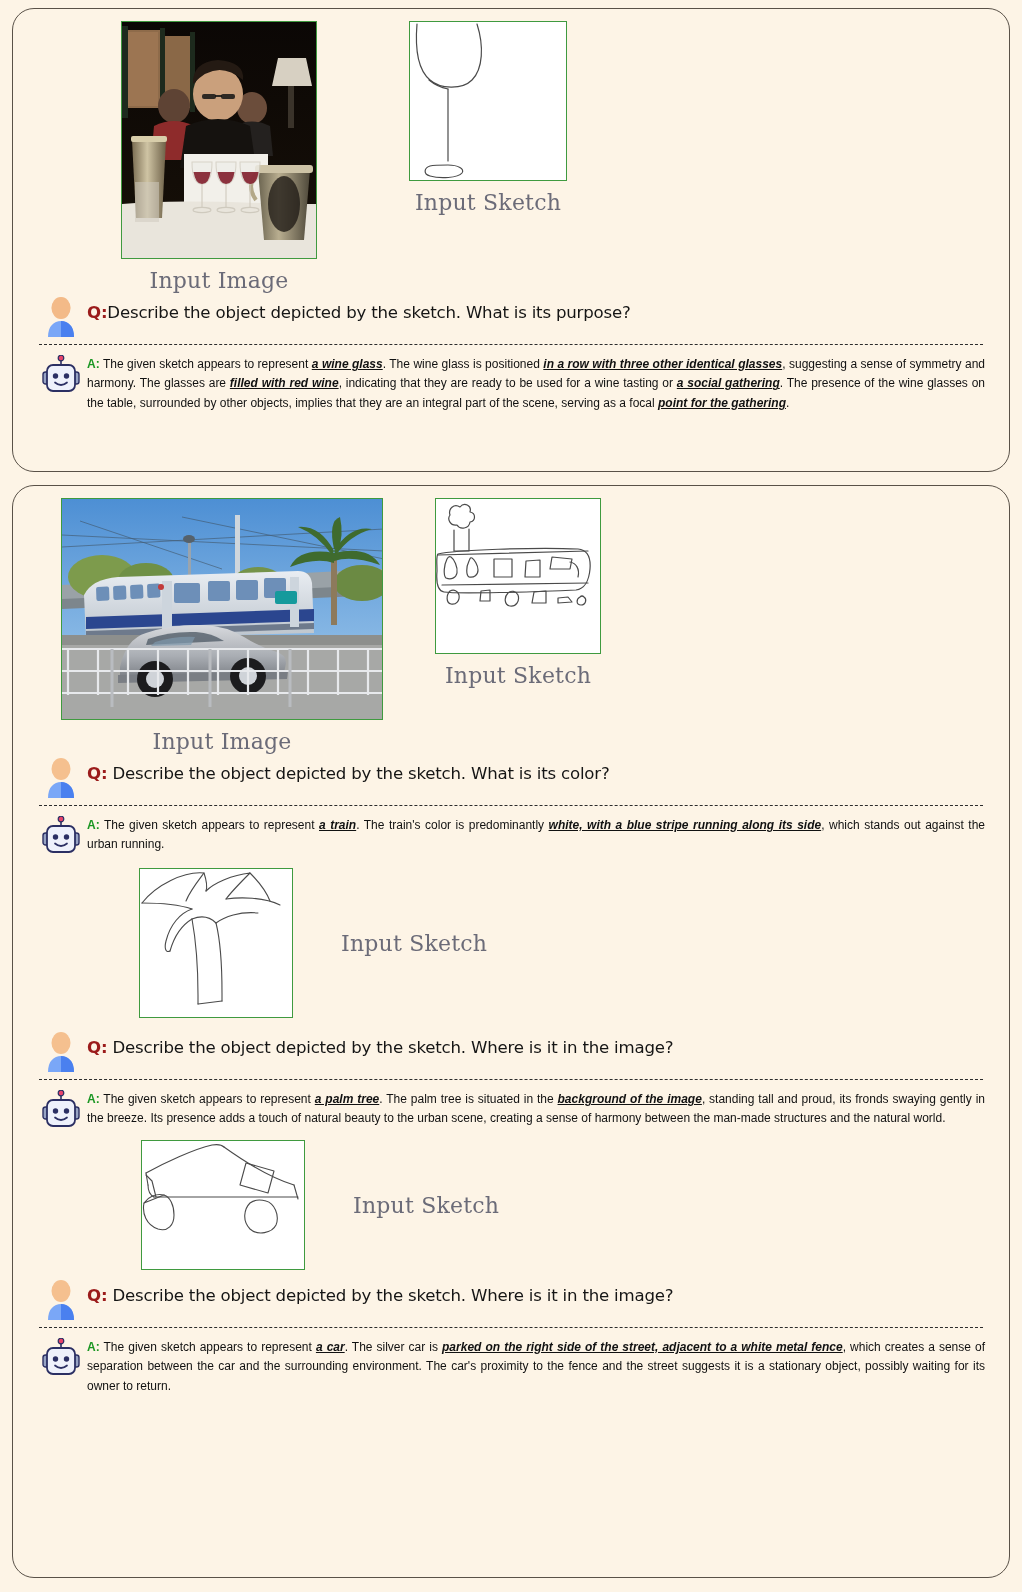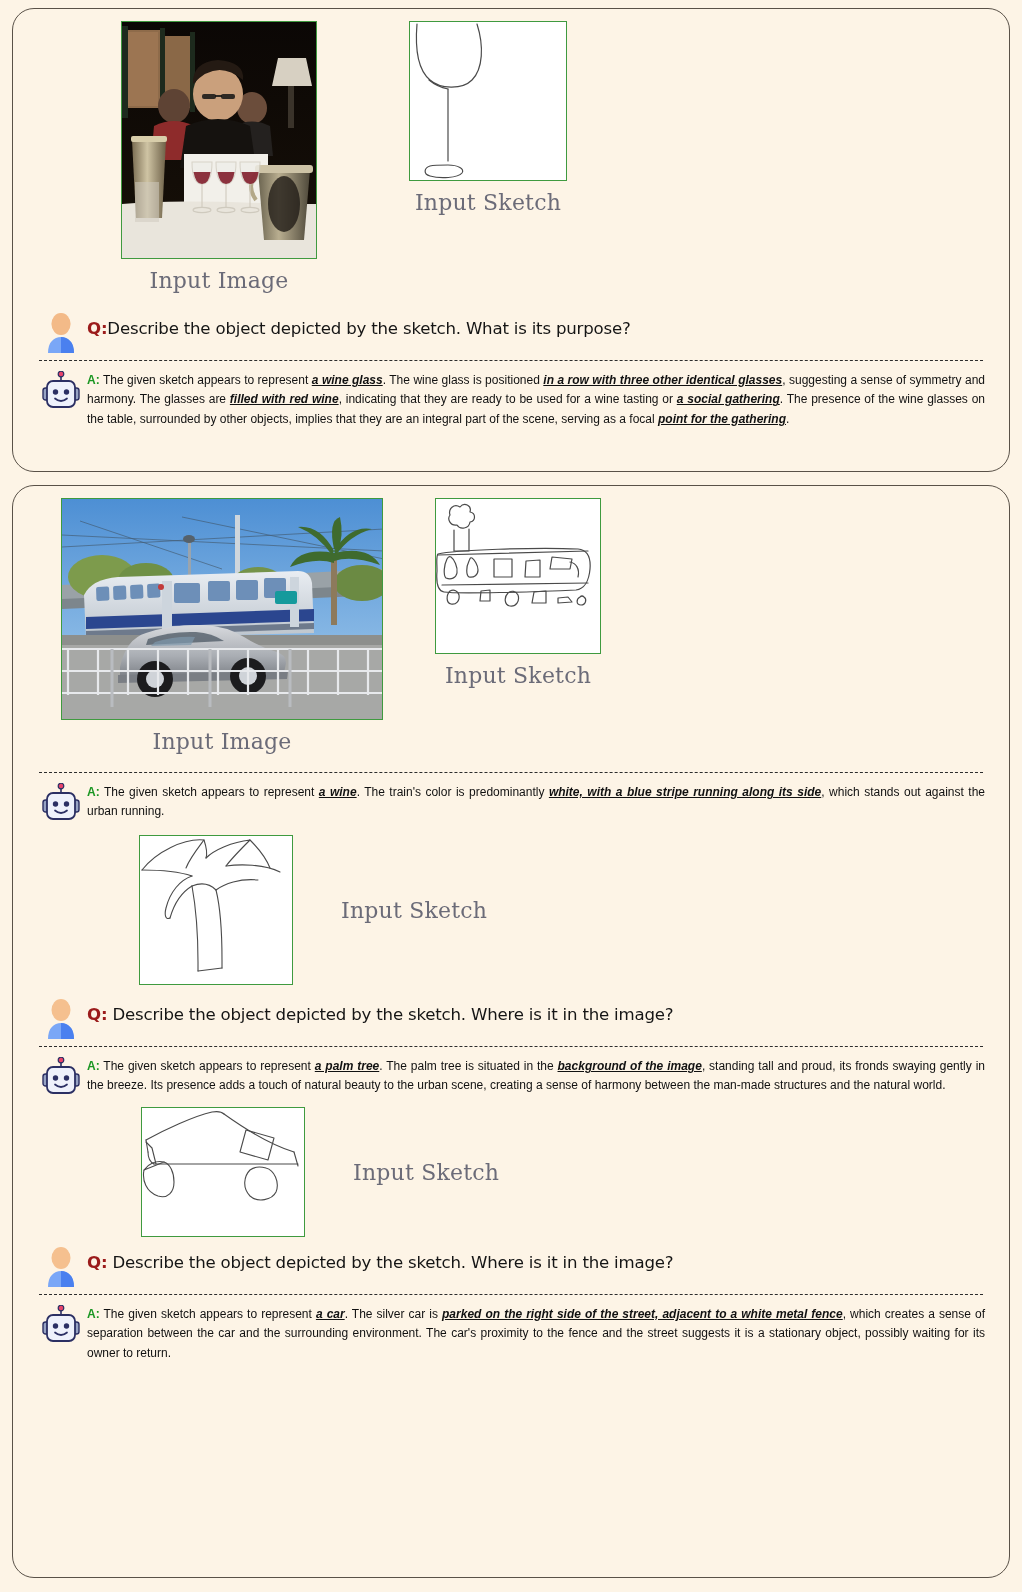--- a/index.html
+++ b/index.html
@@ -56,21 +56,21 @@
     font-size: 22px;
     color: #6b6b78;
     margin-top: 9px;
     letter-spacing: .2px;
   }
   .caption.side {
     margin-top: 0;
   }
 
   
-  .qa-block { margin-top: 18px; }
+  .qa-block { margin-top: 2px; }
   .qa-row {
     display: flex;
     align-items: flex-start;
   }
   .avatar-col {
     width: 52px;
     flex: 0 0 52px;
     display: flex;
     justify-content: center;
     padding-top: 2px;
@@ -373,37 +373,47 @@
               <path d="M122 99 L122 104 L136 103 L132 98 Z"></path>
               <path d="M144 98 C 140 100, 140 106, 145 106 C 150 106, 151 100, 148 98 C 146 96, 145 97, 144 98 Z"></path>
             </g>
           </svg>
         </div>
         <div class="caption">Input Sketch</div>
       </div>
     </div>
 
     <div class="qa-block">
+      <div class="qa-row">
+        <div class="avatar-col">
+          <svg class="user-ava" viewBox="0 0 34 40">
+            <ellipse cx="17" cy="11" rx="9.5" ry="11" fill="#f5c08f"></ellipse>
+            <path d="M4 40 C 4 29, 10 24, 17 24 C 24 24, 30 29, 30 40 Z" fill="#7aa7f7"></path>
+            <path d="M17 24 C 24 24, 30 29, 30 40 L17 40 Z" fill="#4a80ef"></path>
+          </svg>
+        </div>
+        <div class="qtext"><span class="qmark">Q:</span> <span>Describe the object depicted by the sketch. What is its color?</span></div>
+      </div>
 
       <hr class="divider">
 
       <div class="qa-row">
         <div class="avatar-col">
           <svg class="bot-ava" viewBox="0 0 38 40">
             <line x1="19" y1="2" x2="19" y2="10" stroke="#2b2f63" stroke-width="1.6"></line>
             <circle cx="19" cy="3" r="2.8" fill="#e8436a" stroke="#2b2f63" stroke-width="1.2"></circle>
             <rect x="1" y="17" width="6" height="12" rx="2.6" fill="#97a3c4" stroke="#2b2f63" stroke-width="1.4"></rect>
             <rect x="31" y="17" width="6" height="12" rx="2.6" fill="#97a3c4" stroke="#2b2f63" stroke-width="1.4"></rect>
             <rect x="5" y="10" width="28" height="26" rx="6" fill="#eef1fb" stroke="#2b2f63" stroke-width="1.8"></rect>
             <circle cx="13.5" cy="21" r="2.7" fill="#2b2f63"></circle>
             <circle cx="24.5" cy="21" r="2.7" fill="#2b2f63"></circle>
             <path d="M13 27.5 q6 5 12 0" fill="none" stroke="#2b2f63" stroke-width="1.7" stroke-linecap="round"></path>
           </svg>
         </div>
-        <div class="atext"><span class="amark">A:</span> <span><span>The given sketch appears to represent </span><b>a wine</b><span>. The train's color is predominantly </span><b>white, with a blue stripe running along its side</b><span>, which stands out against the urban running.</span></span></div>
+        <div class="atext"><span class="amark">A:</span> <span><span>The given sketch appears to represent </span><b>a train</b><span>. The train's color is predominantly </span><b>white, with a blue stripe running along its side</b><span>, which stands out against the urban running.</span></span></div>
       </div>
     </div>
 
     <div class="media-row" style="padding-left:104px; margin-top:12px; align-items:center;">
       <div class="frame" style="width:154px;height:150px;">
         <svg viewBox="0 0 154 150" width="154" height="150">
           <rect width="154" height="150" fill="#ffffff"></rect>
           <g fill="none" stroke="#4a4a4a" stroke-width="1.1" stroke-linecap="round" stroke-linejoin="round">
             <path d="M2 34 C 16 16, 44 2, 64 4 C 58 12, 50 22, 46 32"></path>
             <path d="M64 4 C 66 10, 68 16, 66 22"></path>

